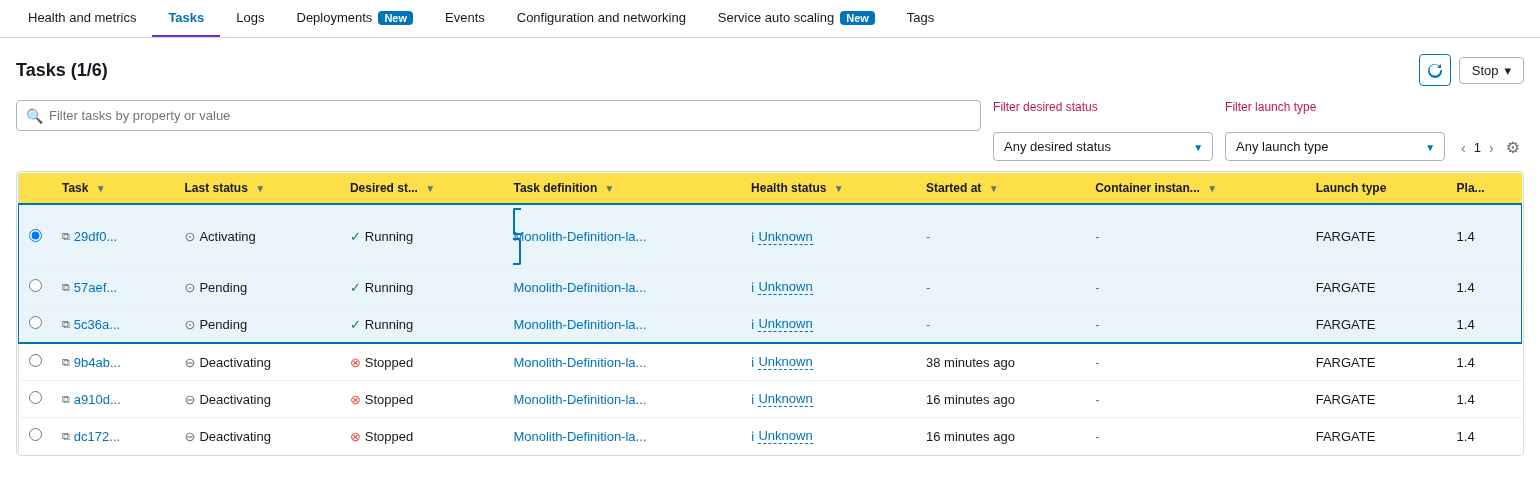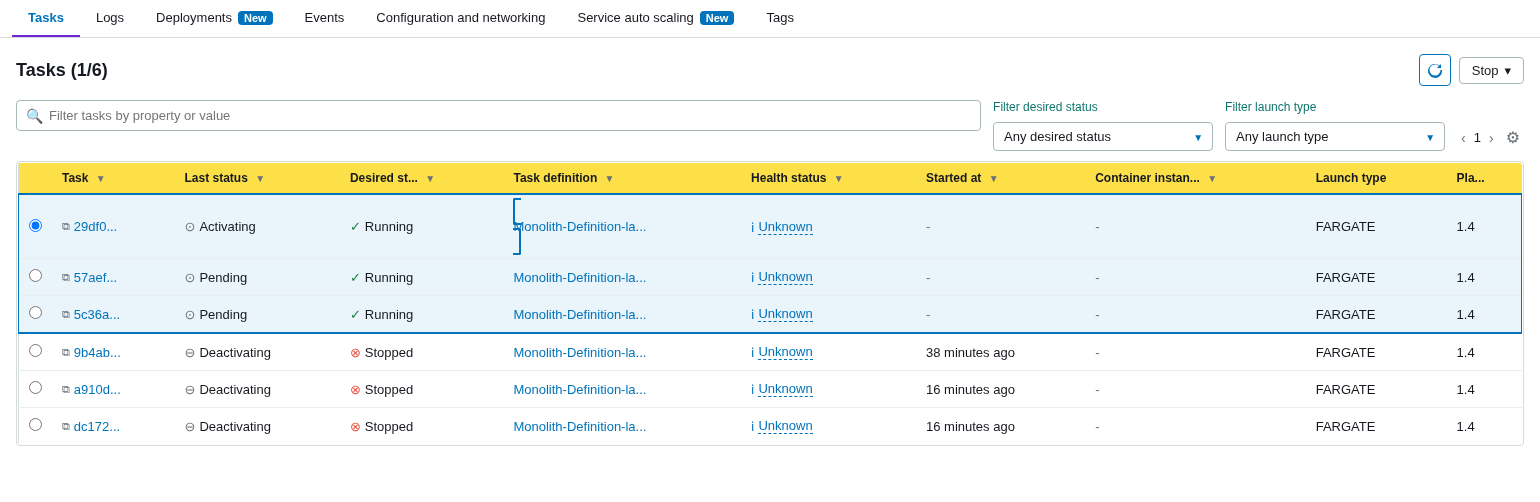--- a/index.html
+++ b/index.html
@@ -98,23 +98,23 @@
       font-size: 13px;
       outline: none;
     }
     .filter-group {
       display: flex;
       flex-direction: column;
       gap: 2px;
     }
     .filter-label {
       font-size: 12px;
-      color: #0f766e;
+      color: #be185d;
       font-weight: 500;
-      margin-bottom: 6px;
+      margin-bottom: 16px;
     }
     .filter-select {
       border: 1px solid #aab7b8;
       border-radius: 4px;
       padding: 6px 32px 6px 10px;
       font-size: 13px;
       background: #fff;
       cursor: pointer;
       appearance: none;
       -webkit-appearance: none;
@@ -231,20 +231,23 @@
     
     .sel-border-top td { border-top: 2px solid #0073bb !important; }
     .sel-border-bottom td { border-bottom: 2px solid #0073bb !important; }
     tr.row-sel td:first-child { border-left: 2px solid #0073bb; }
     tr.row-sel td:last-child { border-right: 2px solid #0073bb; }
   </style>
 </head>
 <body>
 
 <div class="tabs-bar">
+  <div class="tab">
+    <span>Health and metrics</span>
+  </div>
   <div class="tab active">
     <span>Tasks</span>
   </div>
   <div class="tab">
     <span>Logs</span>
   </div>
   <div class="tab">
     <span>Deployments</span>
     <span class="badge-new">New</span>
   </div>

